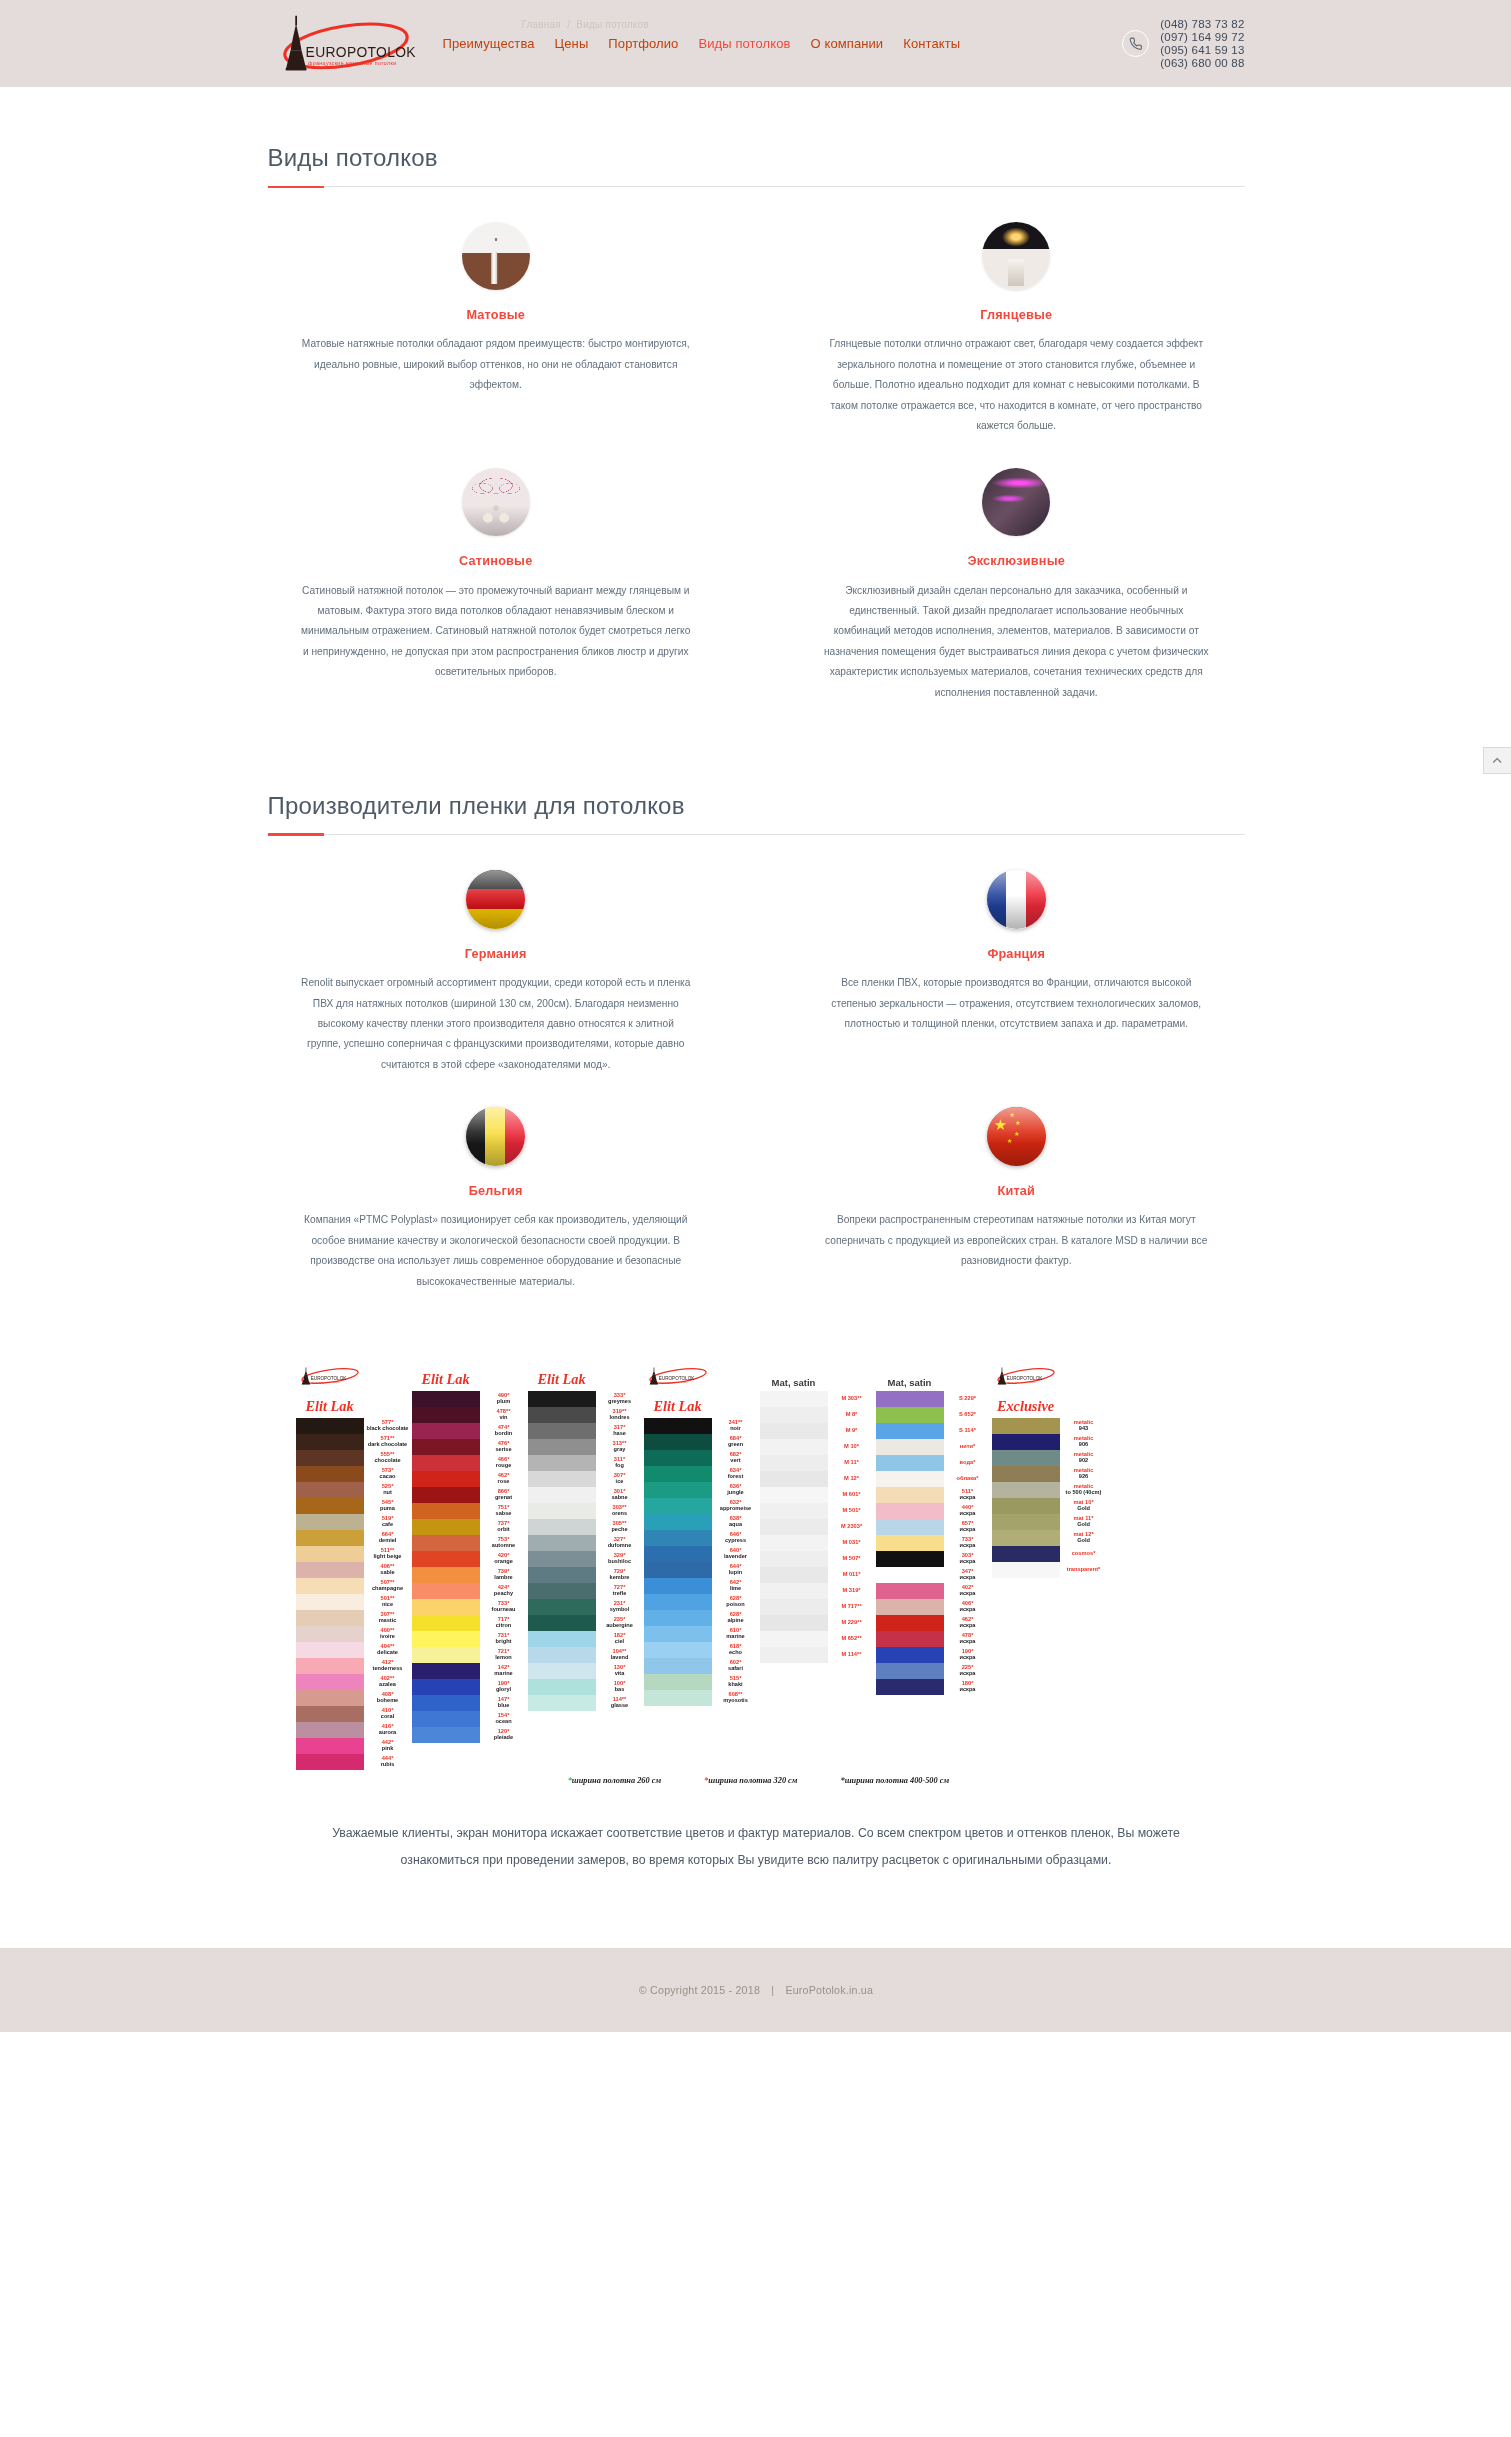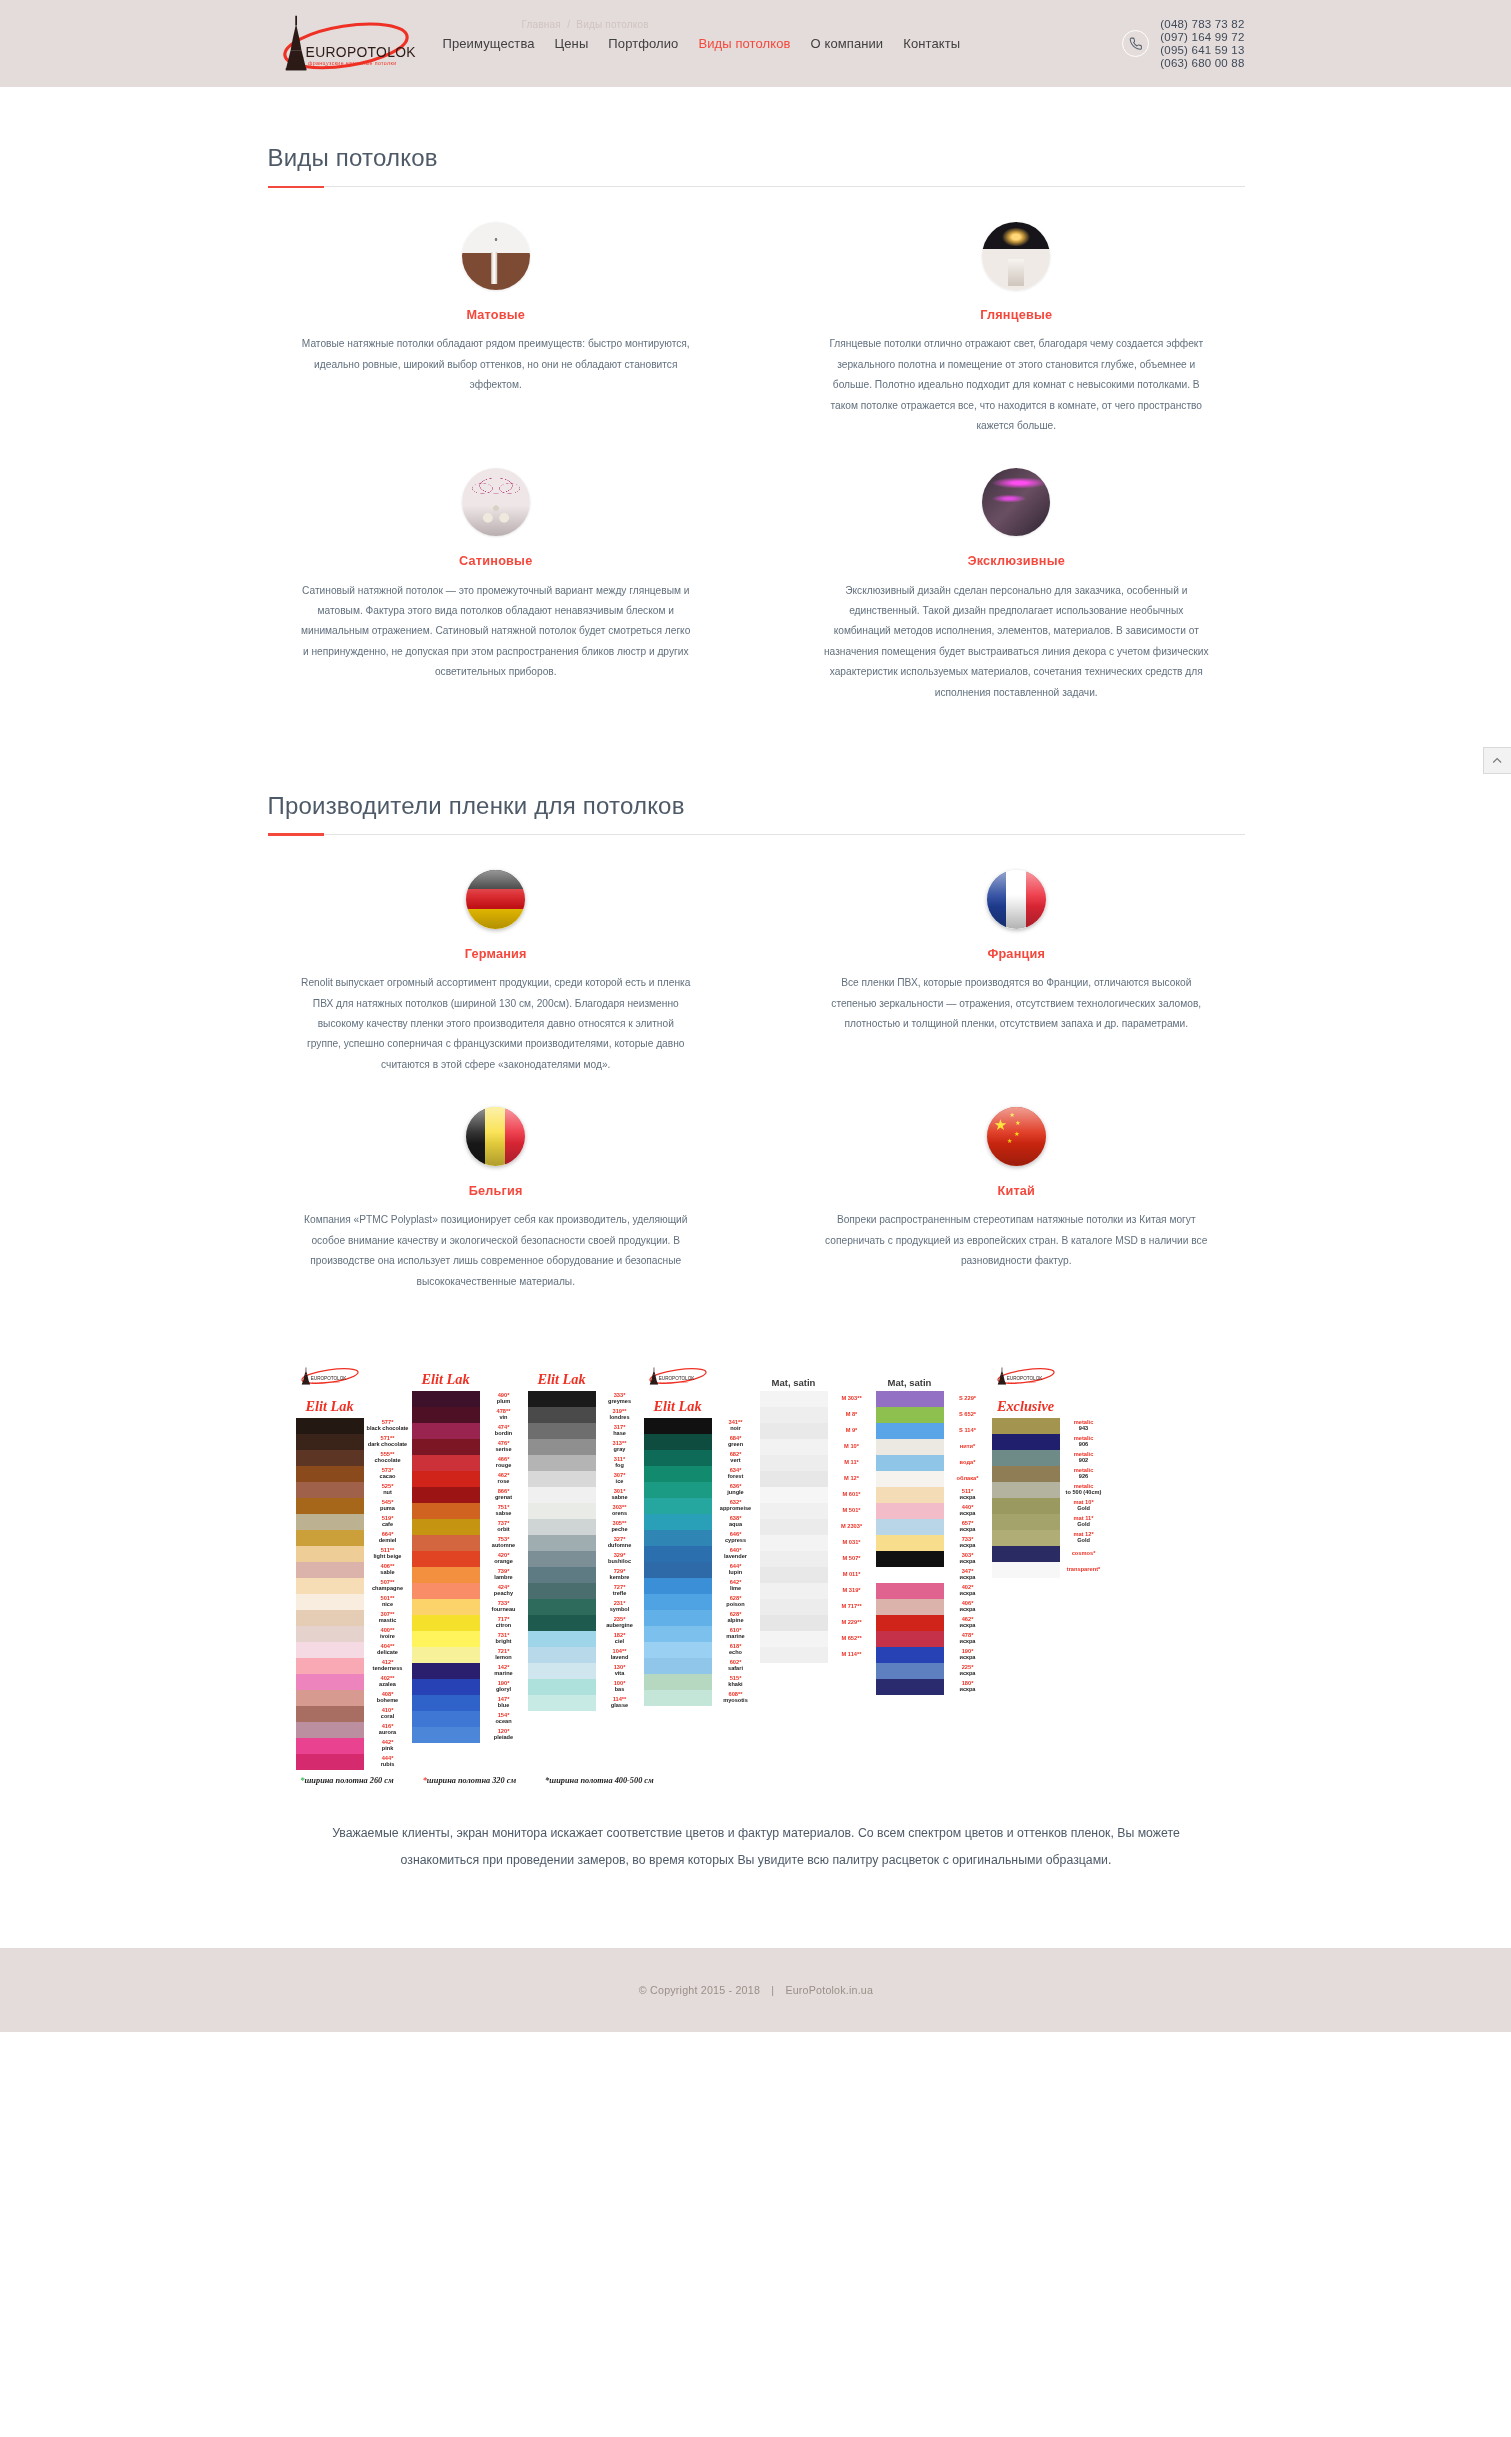--- a/index.html
+++ b/index.html
@@ -39,21 +39,21 @@
     white-space: nowrap;
   }
   .breadcrumb .crumb-sep { margin: 0 3.2px; }
 
   .main-nav {
     display: flex; align-items: center;
     gap: 20px; margin-left: 16px;
     height: 87px;
   }
   .nav-item {
-    font-size: 13px; color: #404040;
+    font-size: 13px; color: #c2410c;
     cursor: pointer; white-space: nowrap;
     letter-spacing: 0.1px;
   }
   .nav-item.active { color: #f4483c; }
 
   .phones-block {
     display: flex; align-items: center;
     margin-left: auto; gap: 11px;
   }
   .phone-icon-circle {
@@ -236,25 +236,25 @@
   .lbl {
     height: 16px; display: flex; flex-direction: column;
     align-items: center; justify-content: center;
     line-height: 1.02; text-align: center;
   }
   .lbl .code { font-size: 5.7px; font-weight: 700; color: #ef3124; white-space: nowrap; }
   .lbl .nm { font-size: 5.6px; font-weight: 700; color: #1d1d1d; white-space: nowrap; }
 
   .pal-logo { width: 73px; height: 24px; }
   .pal-footnotes {
-    display: flex; gap: 29px;
+    display: flex; gap: 43px;
     padding: 6.4px 0 0 4.8px;
     font-family: "Liberation Serif", serif;
     font-style: italic; font-weight: 700;
-    font-size: 8.3px; color: #1d1d1d;
+    font-size: 8.3px; color: #1d1d1d; justify-content: center;
   }
   .pal-footnotes .star-green { color: #2db84a; }
   .pal-footnotes .star-red { color: #ef3124; }
 
   .palette-note {
     padding: 32px 48px 0 48px;
     font-size: 12.3px; line-height: 2.2;
     color: #4e5a68; text-align: center;
   }
 

